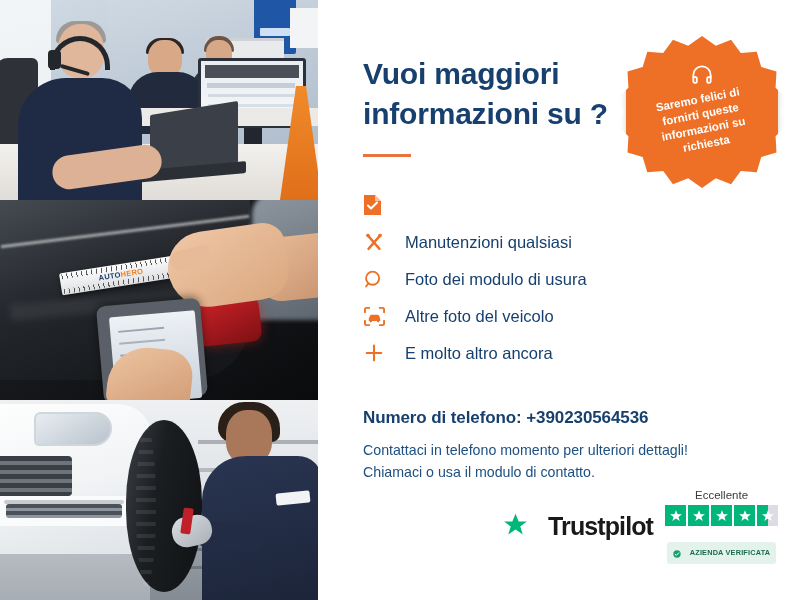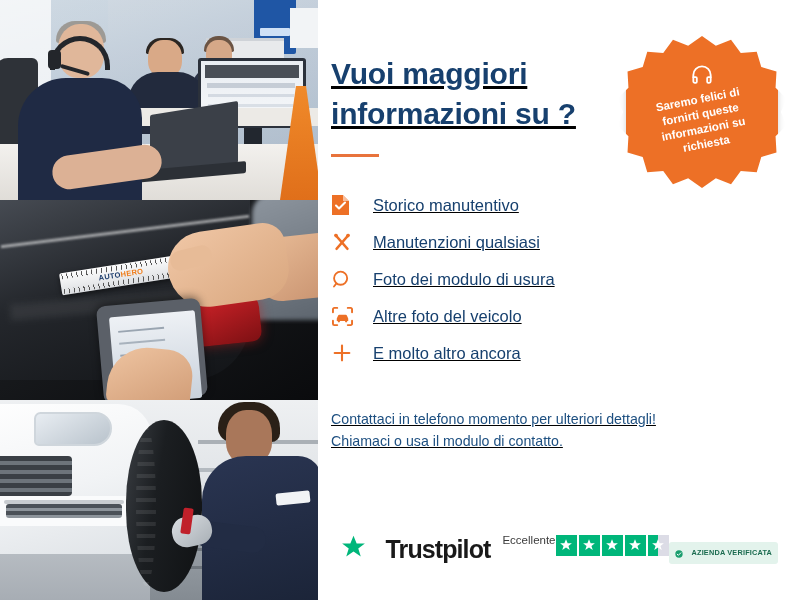--- a/index.html
+++ b/index.html
@@ -327,22 +327,21 @@
     position: absolute; right: 52px; top: 124px; width: 72px; height: 26px;
     background: #222c44; border-radius: 14px; transform: rotate(7deg);
   }
 
   
   .content {
     position: relative;
     flex: 1;
     height: 600px;
     background: #ffffff;
-    padding: 54px 0 0 13px;
-    text-decoration: underline;
+    padding: 54px 0 0 45px;
   }
 
   .headline {
     color: #17406e;
     font-size: 30px;
     font-weight: 700;
     line-height: 1.33;
     letter-spacing: -.2px;
     max-width: 290px;
   }
@@ -446,41 +445,41 @@
     align-items: center;
     gap: 19px;
   }
   .tp-name {
     color: #191919;
     font-size: 25px;
     font-weight: 700;
     letter-spacing: -.9px;
     line-height: 1;
   }
-  .tp-right { display: flex; flex-direction: row; }
+  .tp-right { display: flex; flex-direction: column; align-items: center; }
   .tp-rating-label {
     color: #3b3b3b;
     font-size: 11.5px;
     line-height: 1;
     margin-bottom: 4px;
   }
   .tp-stars { display: flex; gap: 2px; }
   .tp-star {
     width: 21px; height: 21px;
     background: #00b67a;
     display: flex; align-items: center; justify-content: center;
     position: relative;
   }
   .tp-star.half { background: #dcdce6; }
   .tp-star.half:before {
     content: ""; position: absolute; left: 0; top: 0; width: 50%; height: 100%;
     background: #00b67a;
   }
   .tp-verified {
-    margin-top: 7px;
+    margin-top: 16px;
     background: #e3f3ec;
     border-radius: 3px;
     padding: 2px 6px;
     display: flex;
     align-items: center;
     gap: 9px;
   }
   .tp-verified-text {
     color: #1a6b4f;
     font-size: 7.3px;
@@ -592,21 +591,20 @@
     <ul class="features">
 
       <li class="feature">
         <span class="feature-icon">
           <svg width="19" height="22" viewBox="0 0 19 22">
             <path d="M1 1h11l6 6v14H1z" fill="#ed7026"></path>
             <path d="M12 1l6 6h-6z" fill="#ffffff" opacity=".55"></path>
             <path d="M5 11.5l3 3 6-6" fill="none" stroke="#ffffff" stroke-width="2.1" stroke-linecap="round" stroke-linejoin="round"></path>
           </svg>
         </span>
-        <span class="feature-label">Storico manutentivo</span>
       </li>
 
       <li class="feature">
         <span class="feature-icon">
           <svg width="22" height="22" viewBox="0 0 24 24" fill="none" stroke="#ed7026" stroke-width="2.6" stroke-linecap="round" stroke-linejoin="round">
             <path d="M5 4.5l13 15"></path>
             <path d="M19 4.5l-13 15"></path>
             <circle cx="5.5" cy="5" r="2" fill="#ed7026" stroke="none"></circle>
             <circle cx="18.5" cy="5" r="2" fill="#ed7026" stroke="none"></circle>
           </svg>
@@ -645,20 +643,21 @@
             <path d="M12 4v16"></path>
             <path d="M4 12h16"></path>
           </svg>
         </span>
         <span class="feature-label">E molto altro ancora</span>
       </li>
 
     </ul>
 
     <div class="phone-block">
+      <div class="phone-title">Numero di telefono: +390230564536</div>
       <div class="phone-sub">
         <div>Contattaci in telefono momento per ulteriori dettagli!</div>
         <div>Chiamaci o usa il modulo di contatto.</div>
       </div>
     </div>
 
     <div class="trustpilot">
       <div class="tp-brand">
         <span>
           <svg width="27" height="26" viewBox="0 0 24 24">

